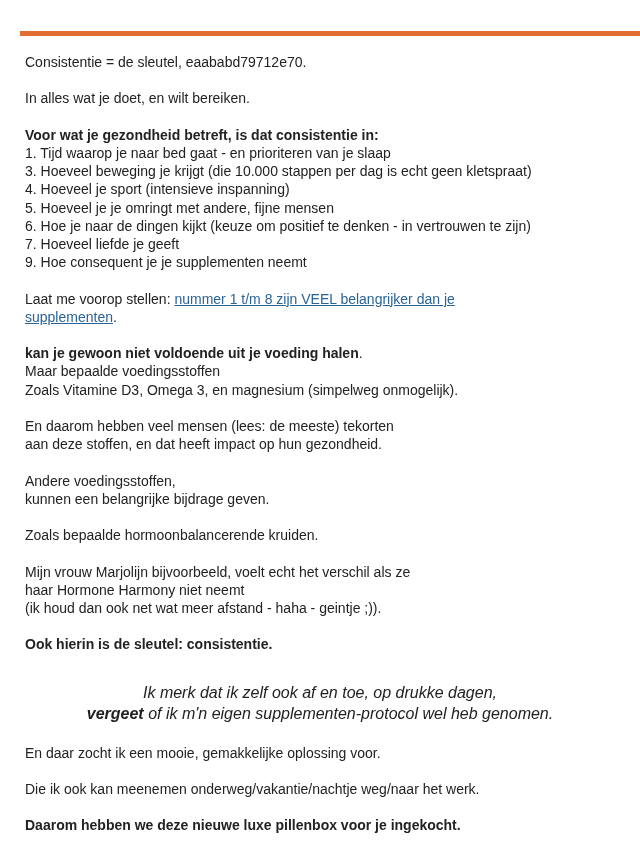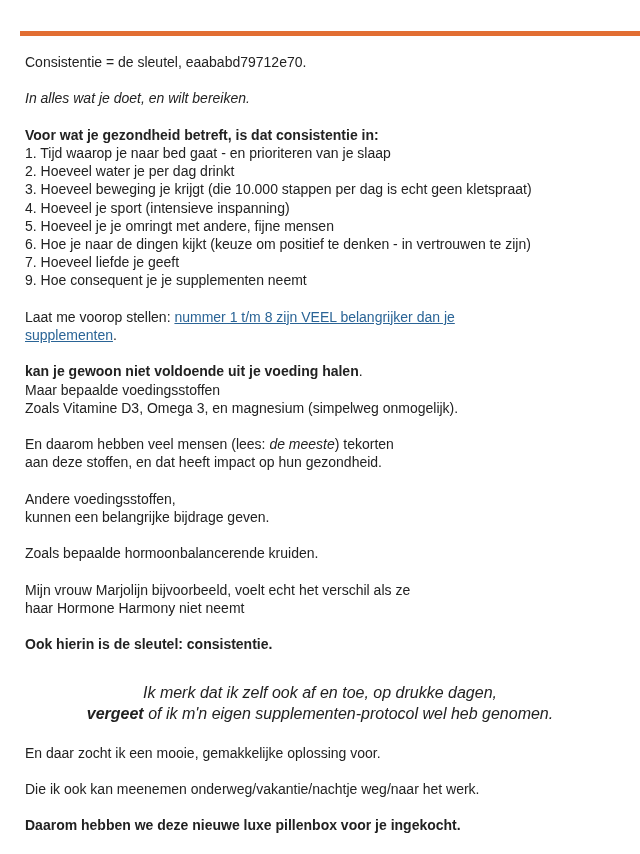--- a/index.html
+++ b/index.html
@@ -28,21 +28,21 @@
       position: absolute;
       left: 25px;
       top: 53px;
       width: 600px;
       line-height: 18.2px;
     }
     p {
       margin: 0 0 18.2px 0;
     }
     .b { font-weight: bold; }
-    .i { font-style: italic; }
+    .i { }
     a {
       color: #2a6496;
       text-decoration: underline;
     }
     .list-line { display: block; }
     .quote {
       text-align: center;
       font-size: 16px;
       line-height: 21px;
       font-style: italic;
@@ -58,21 +58,20 @@
 
 <div class="content">
 
   <p>Consistentie = de sleutel, eaababd79712e70.</p>
 
   <p class="i">In alles wat je doet, en wilt bereiken.</p>
 
   <p>
     <span class="b list-line">Voor wat je gezondheid betreft, is dat consistentie in:</span>
     <span class="list-line">1. Tijd waarop je naar bed gaat - en prioriteren van je slaap</span>
-    <span class="list-line">2. Hoeveel water je per dag drinkt</span>
     <span class="list-line">3. Hoeveel beweging je krijgt (die 10.000 stappen per dag is echt geen kletspraat)</span>
     <span class="list-line">4. Hoeveel je sport (intensieve inspanning)</span>
     <span class="list-line">5. Hoeveel je je omringt met andere, fijne mensen</span>
     <span class="list-line">6. Hoe je naar de dingen kijkt (keuze om positief te denken - in vertrouwen te zijn)</span>
     <span class="list-line">7. Hoeveel liefde je geeft</span>
     <span class="list-line">9. Hoe consequent je je supplementen neemt</span>
   </p>
 
   <p style="width:440px;">
     <span>Laat me voorop stellen: </span><a href="#">nummer 1 t/m 8 zijn VEEL belangrijker dan je supplementen</a><span>.</span>
@@ -92,20 +91,21 @@
   <p>
     <span class="list-line">Andere voedingsstoffen,</span>
     <span class="list-line">kunnen een belangrijke bijdrage geven.</span>
   </p>
 
   <p>Zoals bepaalde hormoonbalancerende kruiden.</p>
 
   <p>
     <span class="list-line">Mijn vrouw Marjolijn bijvoorbeeld, voelt echt het verschil als ze</span>
     <span class="list-line">haar Hormone Harmony niet neemt</span>
+    <span class="list-line i">(ik houd dan ook net wat meer afstand - haha - geintje ;)).</span>
   </p>
 
   <p class="b" style="margin-bottom:8px;">Ook hierin is de sleutel: consistentie.</p>
 
   <div class="quote">
     <span class="list-line">Ik merk dat ik zelf ook af en toe, op drukke dagen,</span>
     <span class="list-line"><span class="b">vergeet</span><span> of ik m'n eigen supplementen-protocol wel heb genomen.</span></span>
   </div>
 
   <p>En daar zocht ik een mooie, gemakkelijke oplossing voor.</p>

